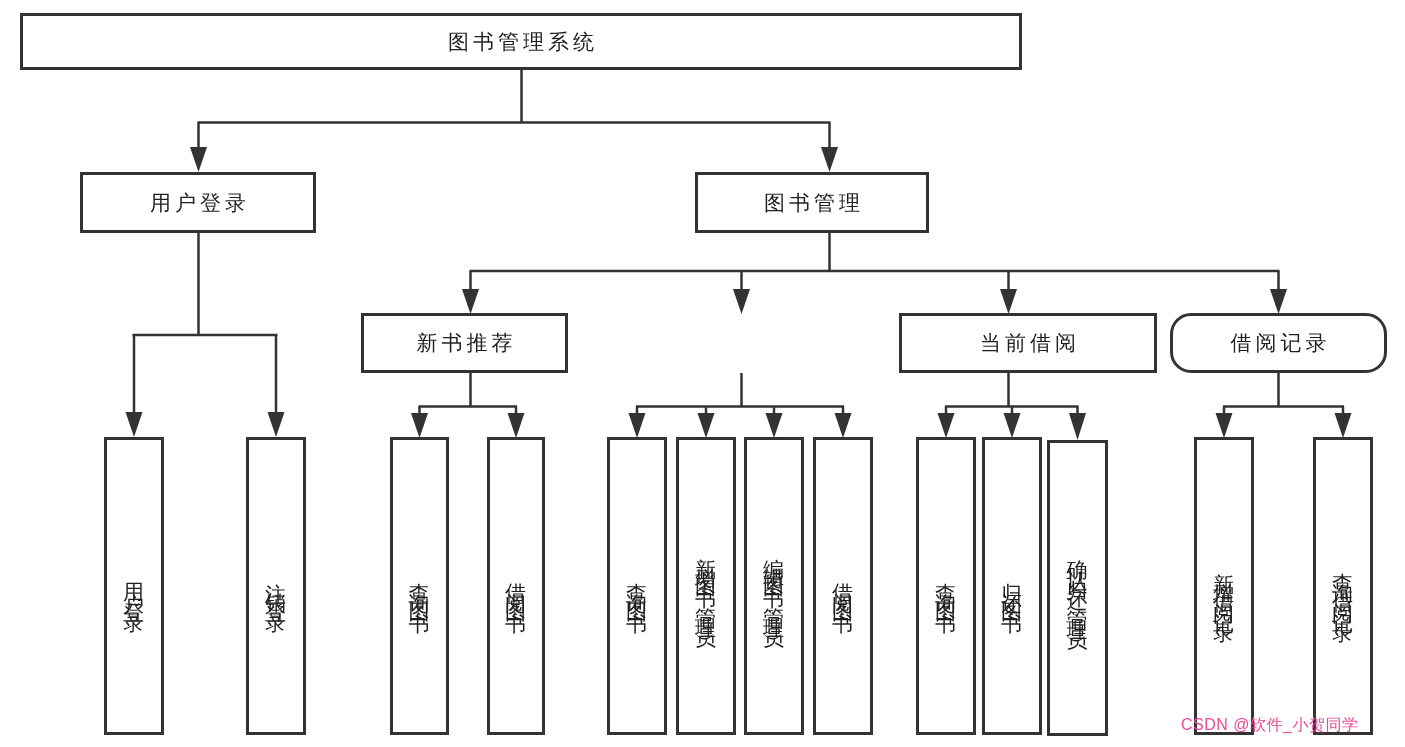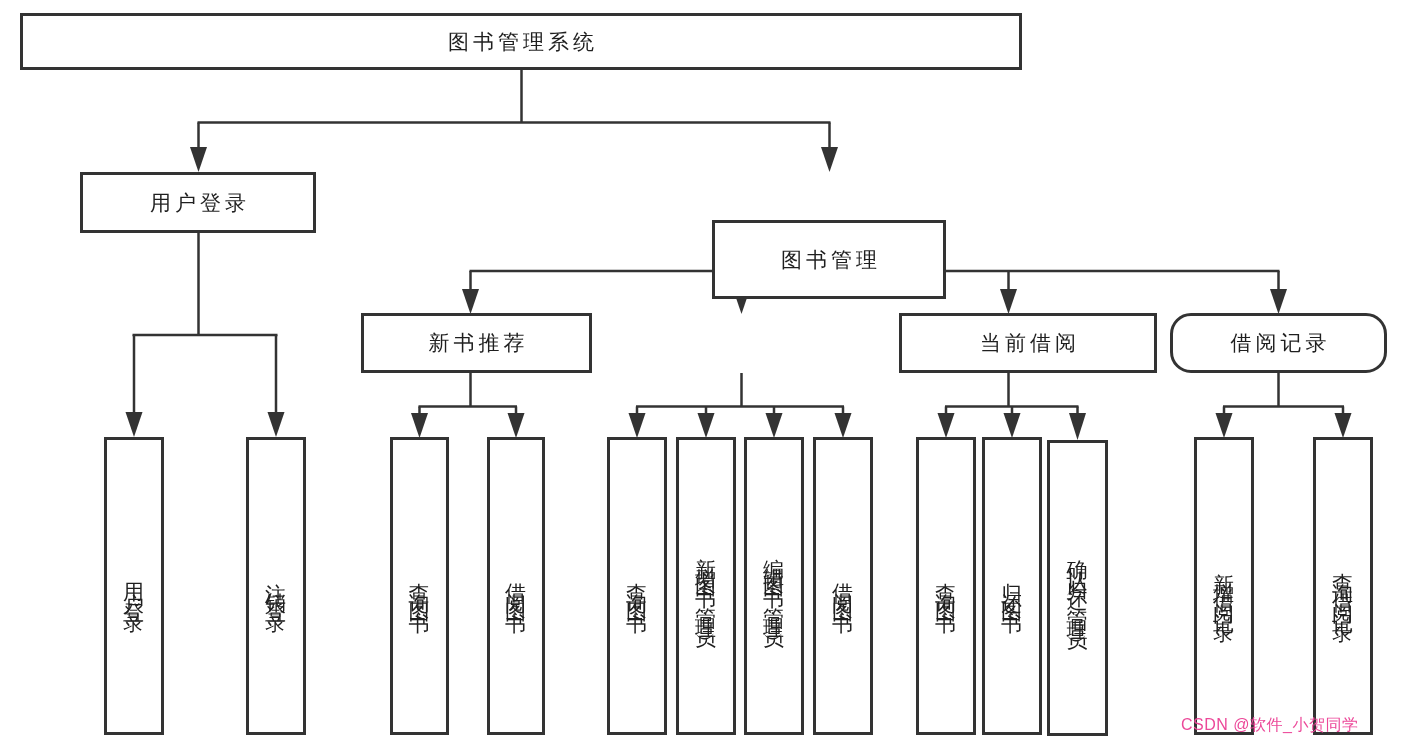--- a/index.html
+++ b/index.html
@@ -116,23 +116,23 @@
       <polygon points="1003.5,413 1020.5,413 1012,438"></polygon>
       <polygon points="1069,413 1086,413 1077.5,440"></polygon>
       <polygon points="1215.5,413 1232.5,413 1224,438"></polygon>
       <polygon points="1334.5,413 1351.5,413 1343,438"></polygon>
     </g>
   </svg>
 
   <div class="node hnode" style="left:20px;top:13px;width:1002px;height:57px;">图书管理系统</div>
 
   <div class="node hnode" style="left:80px;top:172px;width:236px;height:61px;">用户登录</div>
-  <div class="node hnode" style="left:712px;top:172px;width:234px;height:79px;margin-top:48px;">图书管理</div>
+  <div class="node hnode" style="left:695px;top:172px;width:234px;height:61px;">图书管理</div>
 
-  <div class="node hnode" style="left:361px;top:313px;width:231px;height:60px;">新书推荐</div>
+  <div class="node hnode" style="left:361px;top:313px;width:207px;height:60px;">新书推荐</div>
   <div class="node hnode" style="left:899px;top:313px;width:258px;height:60px;">当前借阅</div>
   <div class="node hnode" style="left:1170px;top:313px;width:217px;height:60px;border-radius:21px;">借阅记录</div>
 
   <div class="node vnode" style="left:104px;top:437px;width:60px;height:298px;">用户登录</div>
   <div class="node vnode" style="left:246px;top:437px;width:60px;height:298px;">注销登录</div>
 
   <div class="node vnode" style="left:390px;top:437px;width:59px;height:298px;">查询图书</div>
   <div class="node vnode" style="left:487px;top:437px;width:58px;height:298px;">借阅图书</div>
 
   <div class="node vnode" style="left:607px;top:437px;width:60px;height:298px;">查询图书</div>

